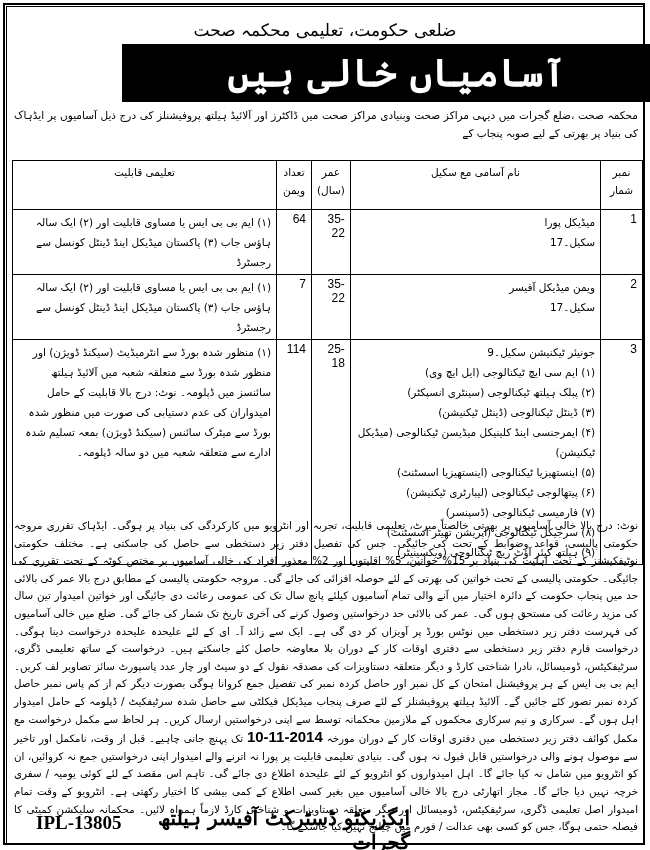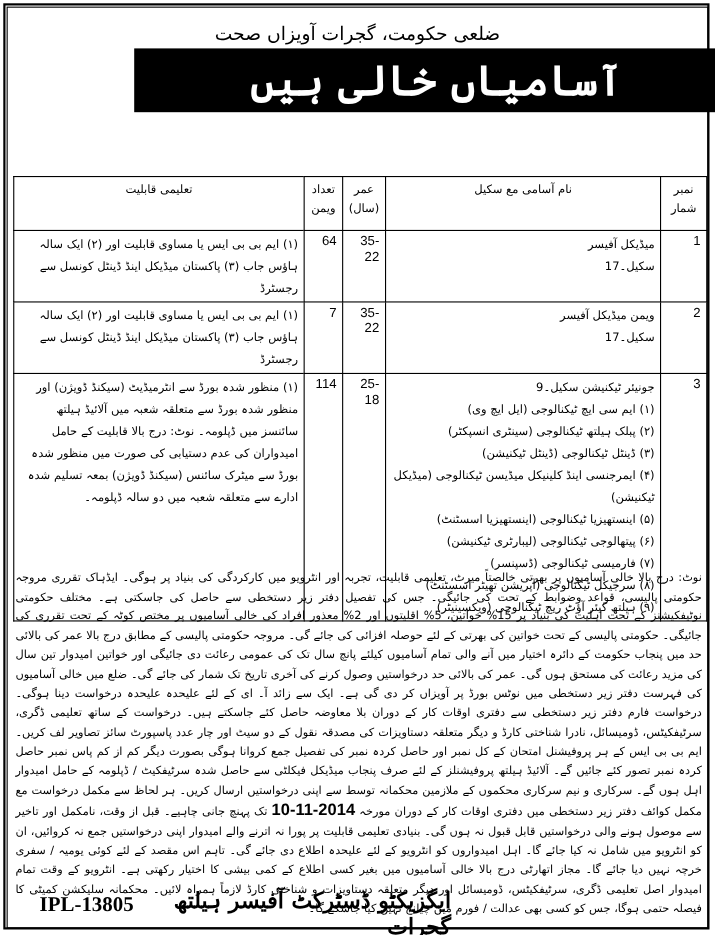--- a/index.html
+++ b/index.html
@@ -37,39 +37,40 @@
                 font-weight: bold; font-size: 19px; }
   .footer-sign { position: absolute; left: 150px; top: 806px; width: 260px; direction: rtl;
                  font-family: "DejaVu Serif", serif; font-size: 20px; text-align: right; font-weight: bold; }
 </style>
 </head>
 <body>
 
 <div class="frame"></div>
 <div class="frame-inner"></div>
 
-<div class="header1">ضلعی حکومت، گجرات آویزاں صحت</div>
+<div class="header1">ضلعی حکومت، تعلیمی محکمہ صحت</div>
 <div class="banner">آسامیاں خالی ہیں</div>
 
 <div class="intro">
+  <span>محکمہ صحت ،ضلع گجرات میں دیہی مراکز صحت وبنیادی مراکز صحت میں ڈاکٹرز اور آلائیڈ ہیلتھ پروفیشنلز کی درج ذیل آسامیوں پر ایڈہاک کی بنیاد پر بھرتی کے لیے صوبہ پنجاب کے</span>
 </div>
 
 <table class="posts">
   <tbody>
       <tr>
     <th class="col-sn">نمبر شمار</th>
     <th class="col-name">نام آسامی مع سکیل</th>
     <th class="col-age">عمر (سال)</th>
     <th class="col-count">تعداد ویمن</th>
     <th class="col-qual">تعلیمی قابلیت</th>
   </tr>
   <tr class="row1">
     <td class="num">1</td>
     <td class="name">
-      <span class="sub">میڈیکل آفیسر</span>
+      <span class="sub">میڈیکل پورا</span>
       <span class="sub">سکیل۔17</span>
     </td>
     <td class="num">35-22</td>
     <td class="num">64</td>
     <td class="qual">(۱) ایم بی بی ایس یا مساوی قابلیت اور (۲) ایک سالہ ہاؤس جاب (۳) پاکستان میڈیکل اینڈ ڈینٹل کونسل سے رجسٹرڈ</td>
   </tr>
   <tr class="row2">
     <td class="num">2</td>
     <td class="name">
       <span class="sub">ویمن میڈیکل آفیسر</span>

